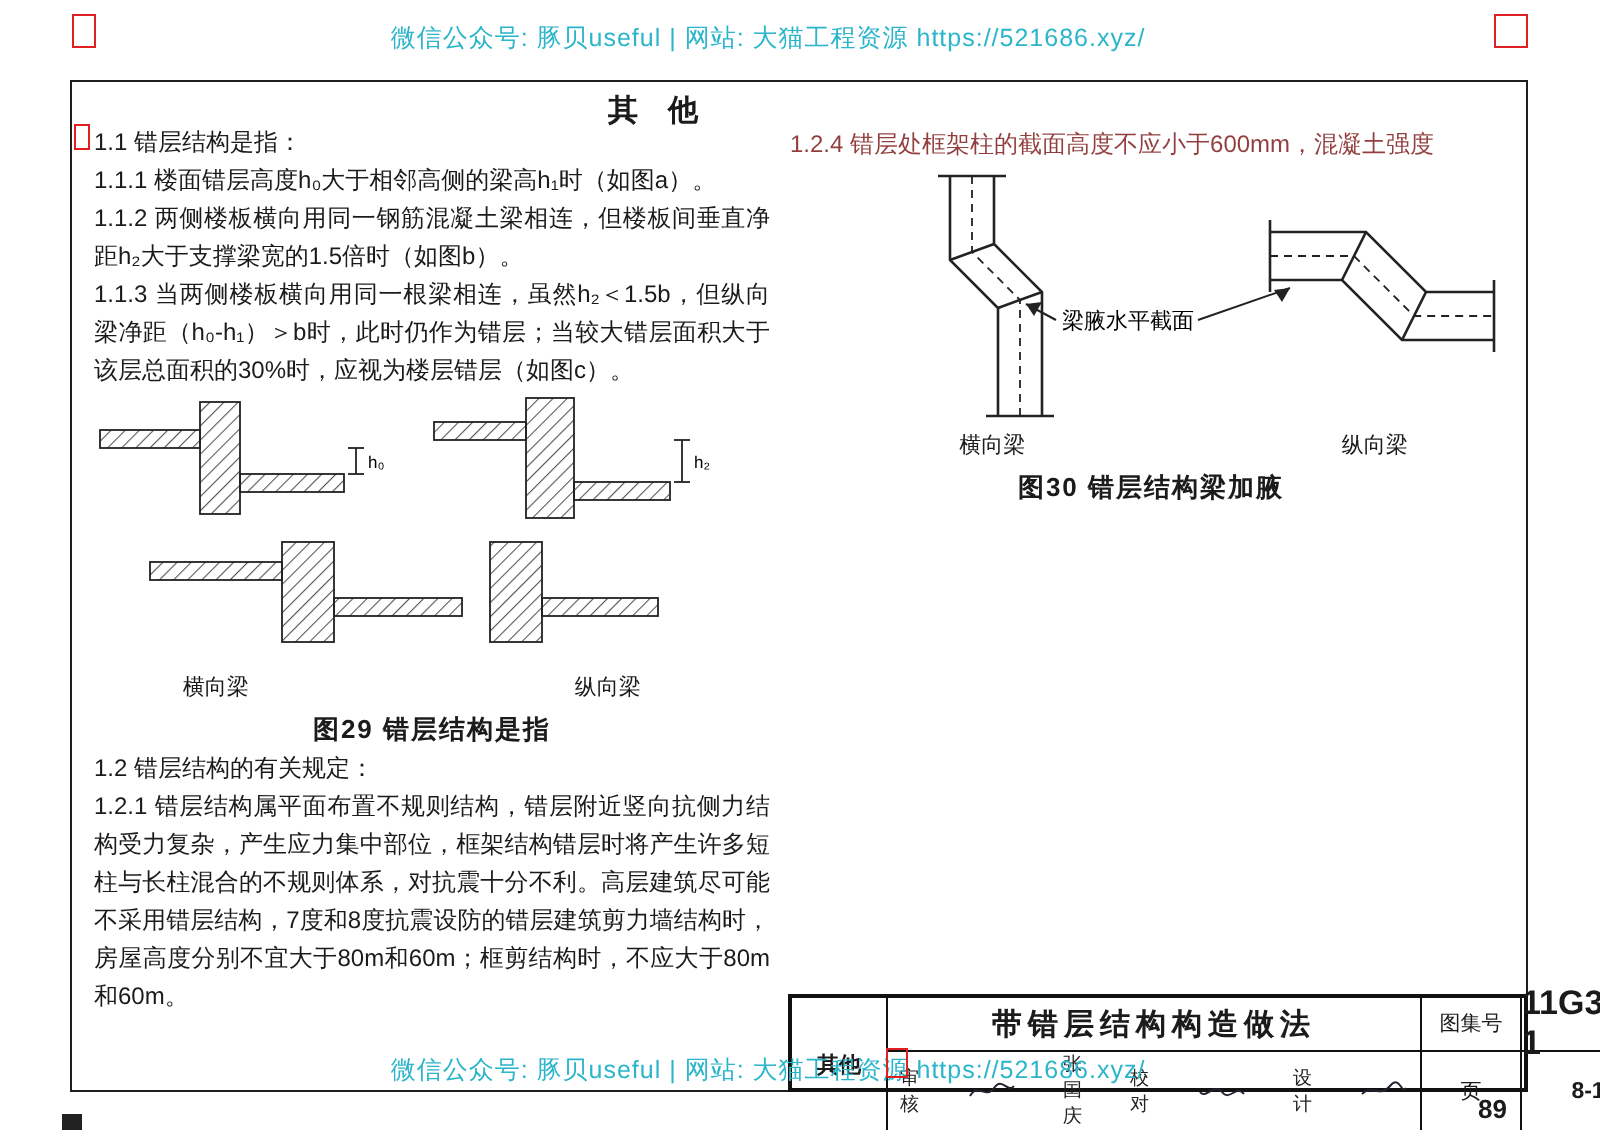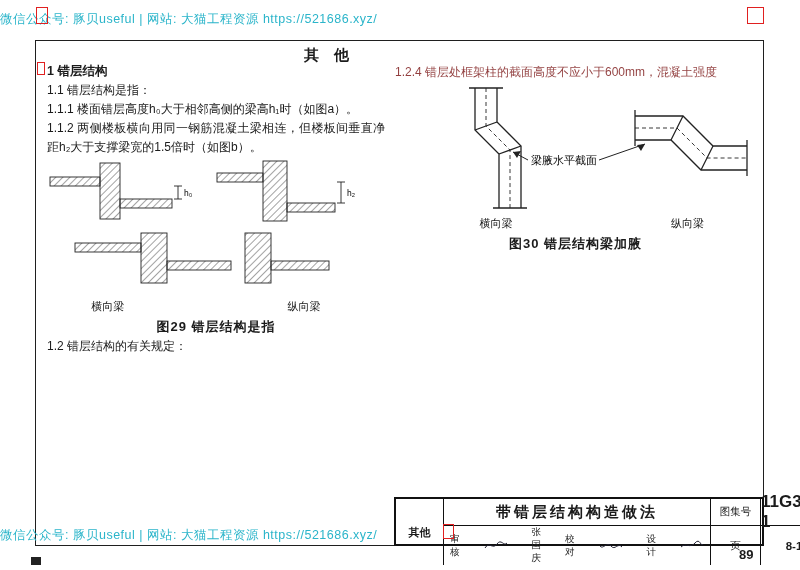--- a/index.html
+++ b/index.html
@@ -7,21 +7,21 @@
   body {
     width: 800px; height: 570px;
     background: #ffffff;
     font-family: "Liberation Sans", "DejaVu Sans", sans-serif;
     color: #1b1b1b;
     position: relative;
     overflow: hidden;
   }
   .wm {
     position: absolute; left: 0; width: 768px;
-    text-align: left;
+    text-align: center;
     font-size: 12.5px; letter-spacing: 0.5px;
     color: #2bb5ca;
     z-index: 30;
     white-space: nowrap;
   }
   .wm-top { top: 11px; }
   .wm-bottom { top: 527px; }
   .border {
     position: absolute; left: 35px; top: 40px;
     width: 729px; height: 506px;
@@ -88,24 +88,24 @@
 
   <div class="redbox" style="left:36px;top:7px;width:12px;height:17px"></div>
   <div class="redbox" style="left:747px;top:7px;width:17px;height:17px"></div>
   <div class="redbox" style="left:37px;top:62px;width:8px;height:13px"></div>
   <div class="redbox" style="left:443px;top:524px;width:11px;height:15px"></div>
 
   <div class="border"></div>
   <div class="page-title">其　他</div>
 
   <div class="col col-left">
-    <p class="bold">1 错层结构</p>
     <p>1.1 错层结构是指：</p>
     <p>1.1.1 楼面错层高度h₀大于相邻高侧的梁高h₁时（如图a）。</p>
     <p>1.1.2 两侧楼板横向用同一钢筋混凝土梁相连，但楼板间垂直净距h₂大于支撑梁宽的1.5倍时（如图b）。</p>
+    <p>1.1.3 当两侧楼板横向用同一根梁相连，虽然h₂＜1.5b，但纵向梁净距（h₀-h₁）＞b时，此时仍作为错层；当较大错层面积大于该层总面积的30%时，应视为楼层错层（如图c）。</p>
 
     <figure class="fig fig29">
       <svg class="fig-svg" width="338" height="140" viewBox="0 0 338 140">
         <defs>
           <pattern id="hatchA" patternUnits="userSpaceOnUse" width="5" height="5" patternTransform="rotate(45)">
             <line x1="0" y1="0" x2="0" y2="5" stroke="#555" stroke-width="1.1"></line>
           </pattern>
         </defs>
 
         <g fill="url(#hatchA)" stroke="#222" stroke-width="0.9">
@@ -141,20 +141,21 @@
         </g>
       </svg>
       <div class="fig-labels">
         <span style="left:18%">横向梁</span>
         <span style="left:76%">纵向梁</span>
       </div>
       <figcaption class="figcap">图29 错层结构是指</figcaption>
     </figure>
 
     <p>1.2 错层结构的有关规定：</p>
+    <p>1.2.1 错层结构属平面布置不规则结构，错层附近竖向抗侧力结构受力复杂，产生应力集中部位，框架结构错层时将产生许多短柱与长柱混合的不规则体系，对抗震十分不利。高层建筑尽可能不采用错层结构，7度和8度抗震设防的错层建筑剪力墙结构时，房屋高度分别不宜大于80m和60m；框剪结构时，不应大于80m和60m。</p>
   </div>
 
   <div class="col col-right">
     <p class="faded">1.2.4 错层处框架柱的截面高度不应小于600mm，混凝土强度</p>
 
     <figure class="fig fig30">
       <svg class="fig-svg" width="360" height="132" viewBox="0 0 360 132">
 
         <g fill="none" stroke="#222" stroke-width="1.3">
           <path d="M80 6 L80 48 L104 72 L104 126"></path>

